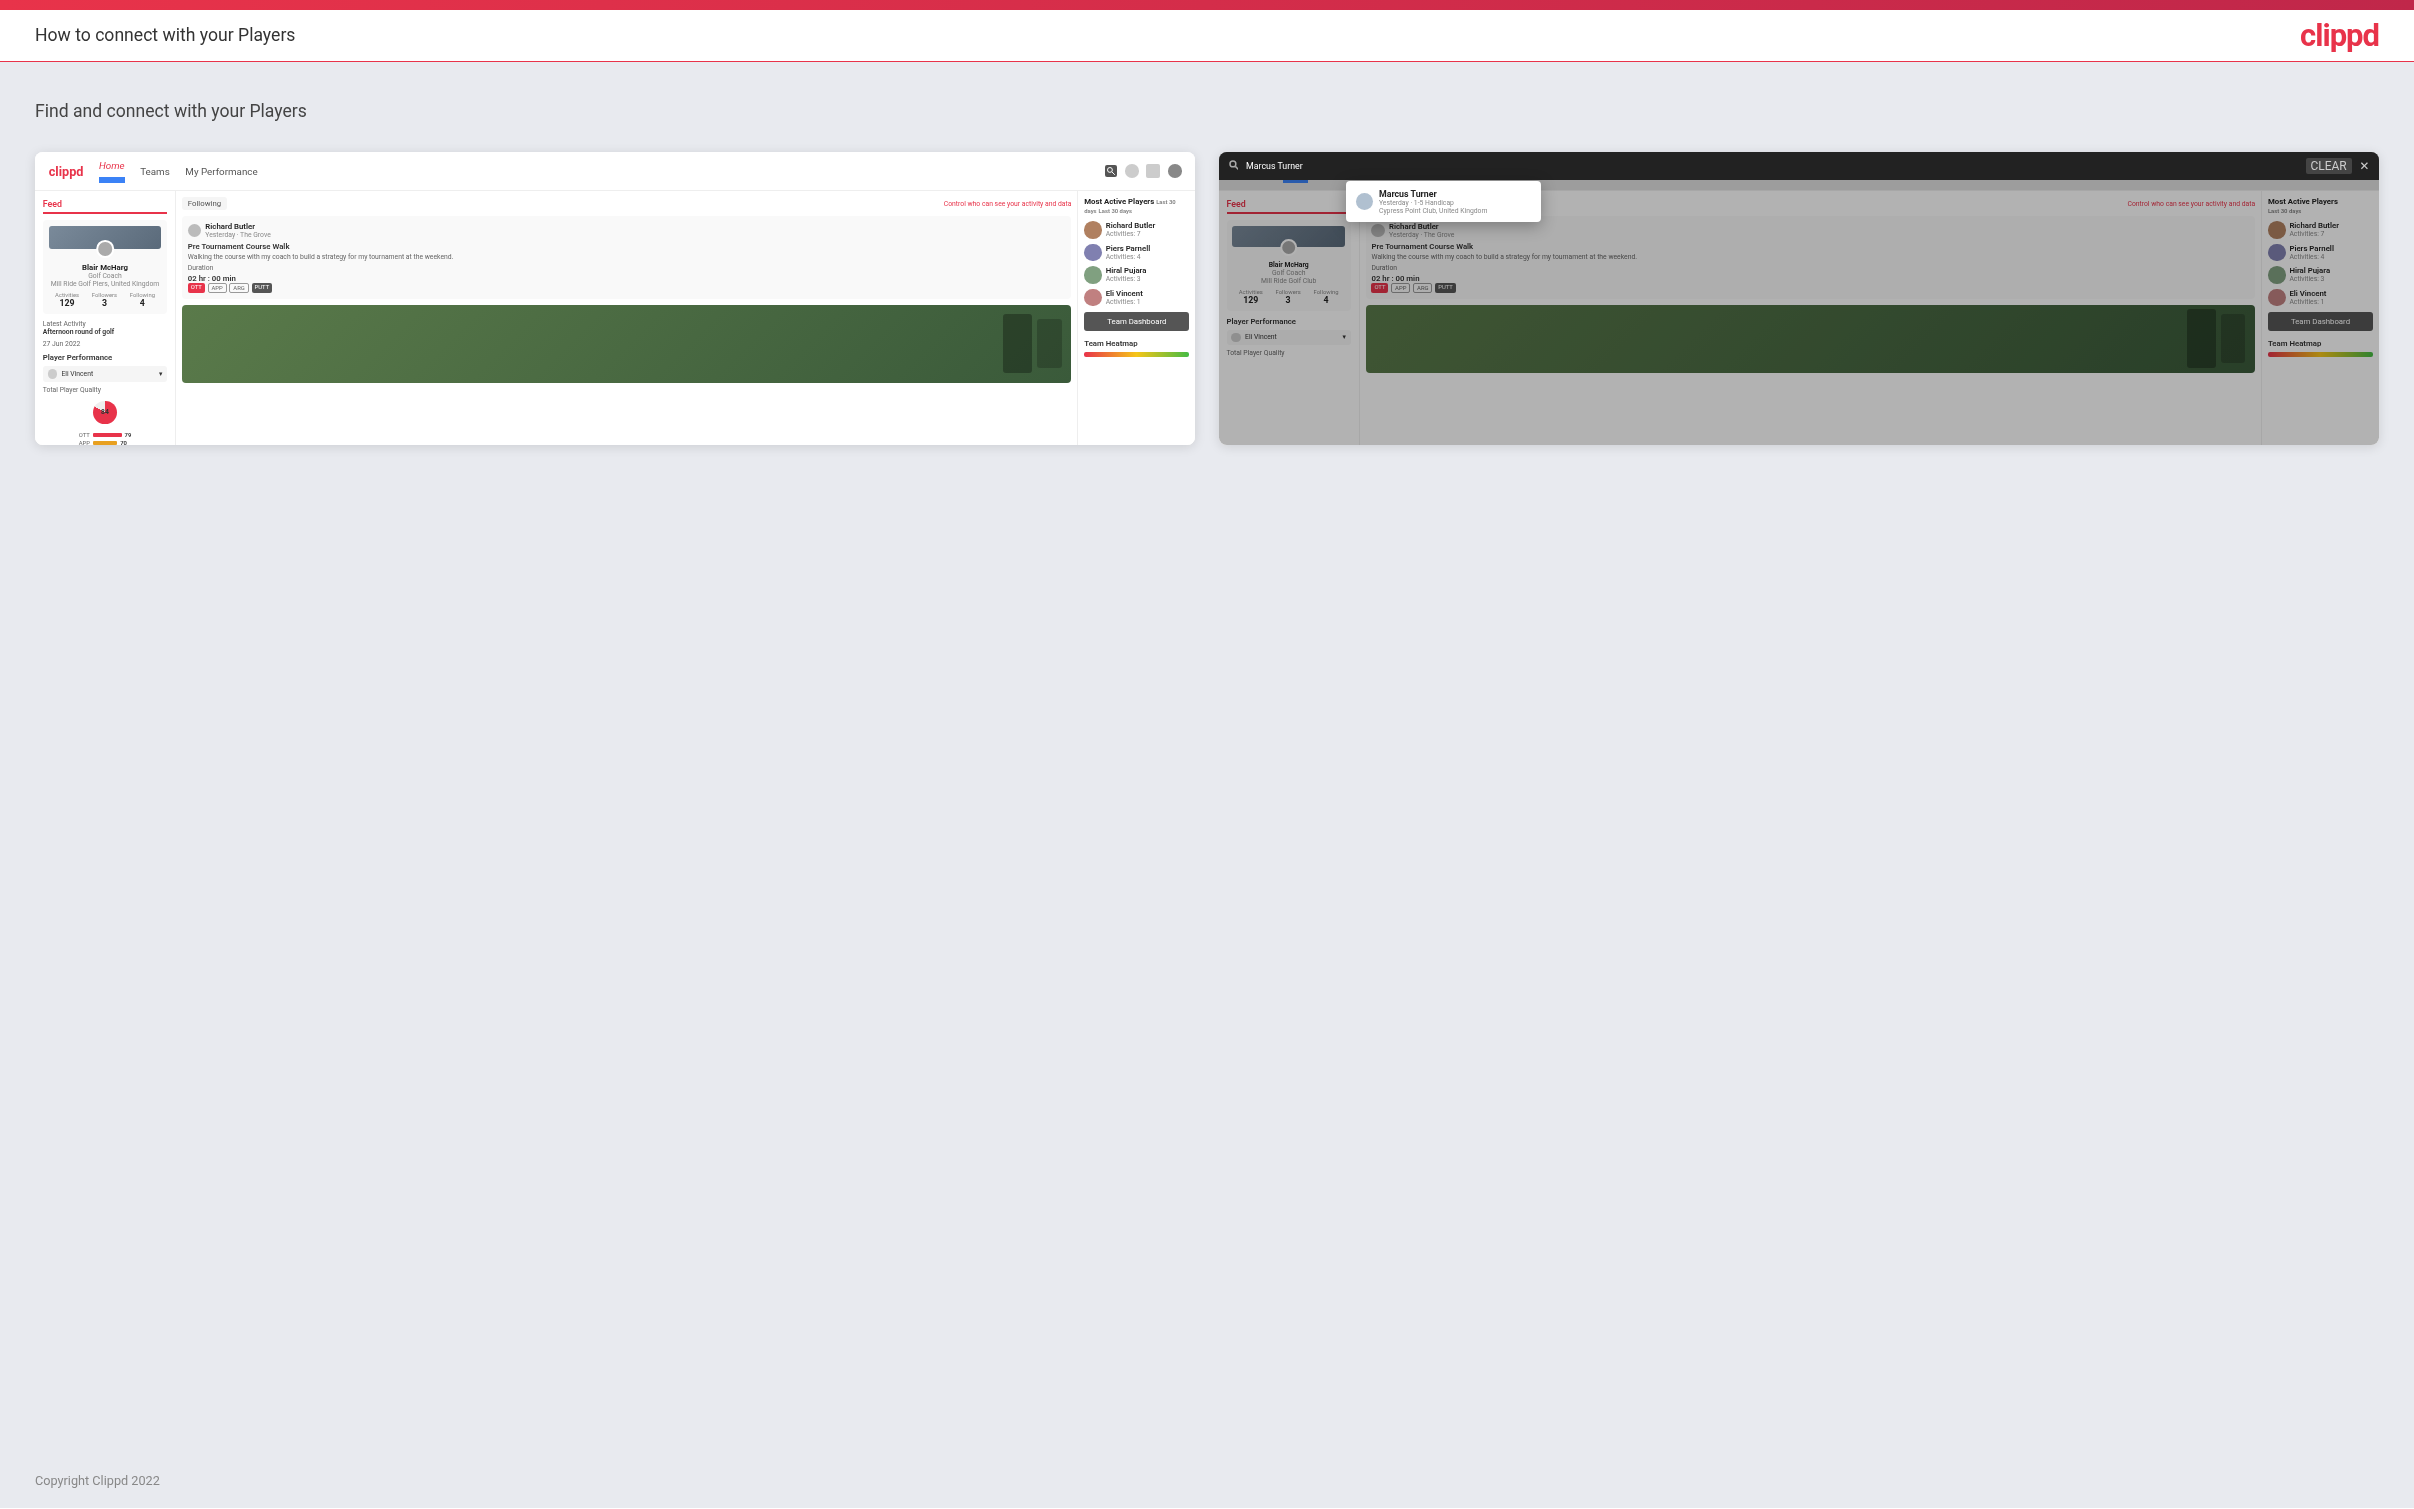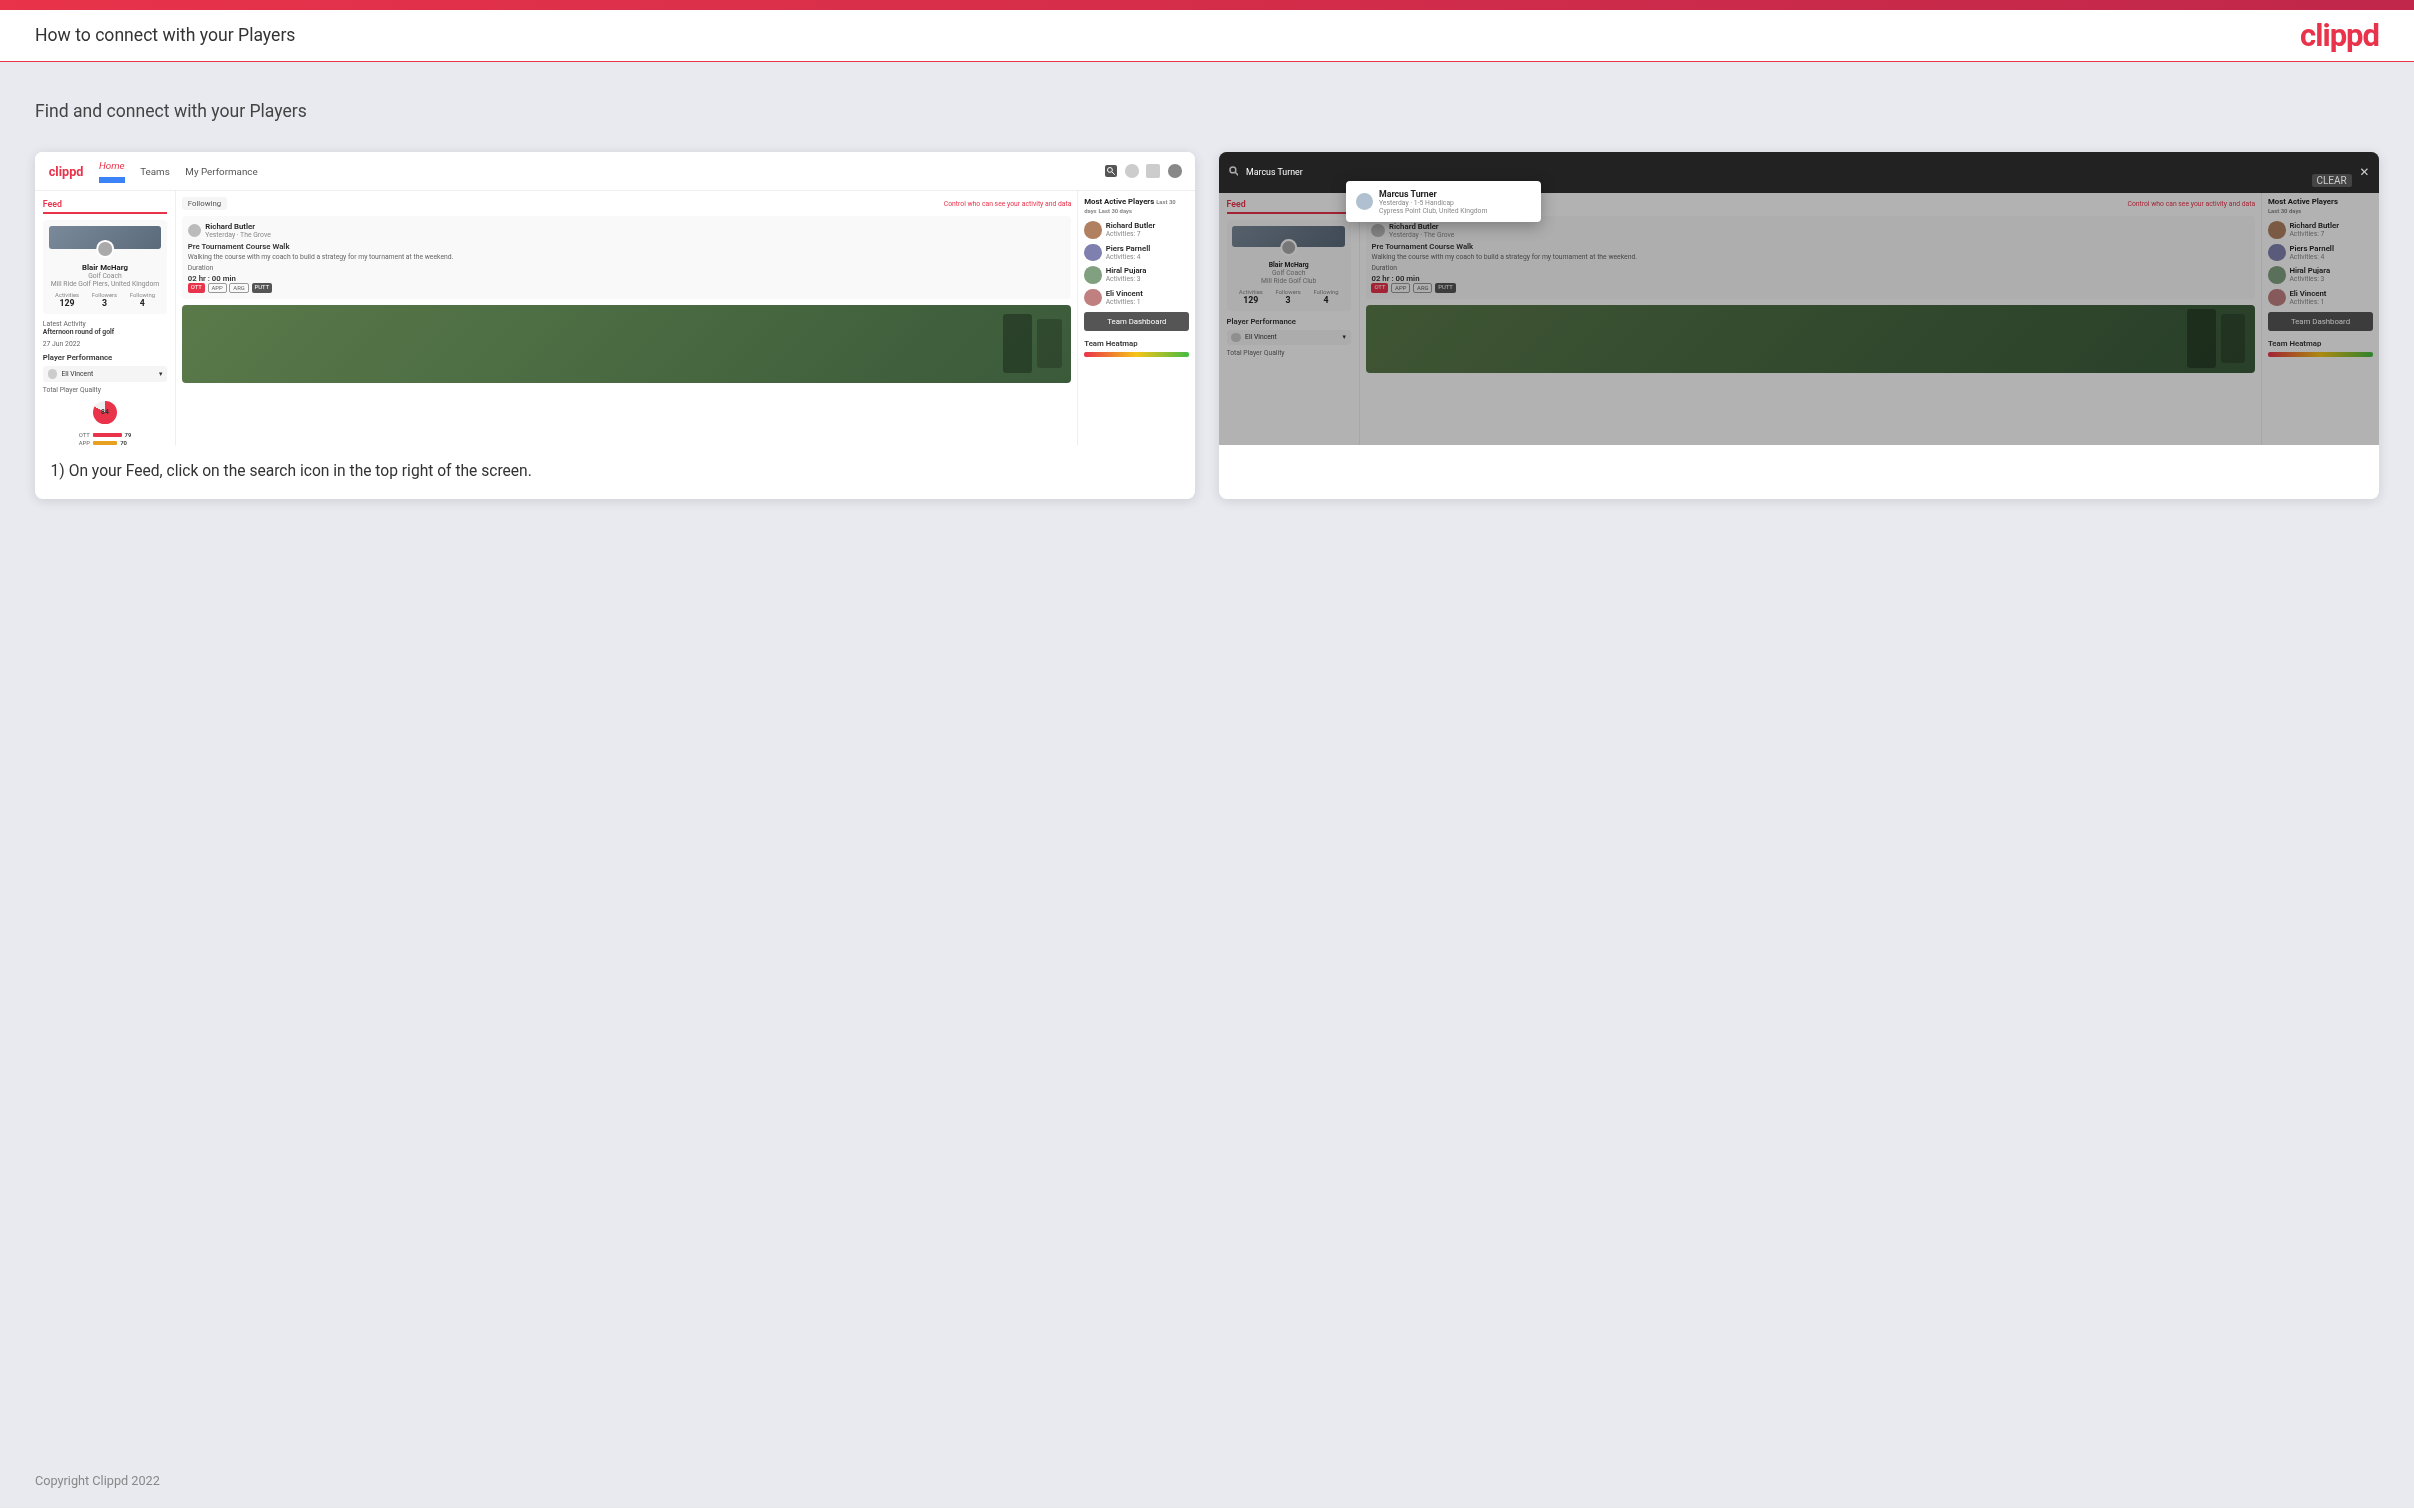--- a/index.html
+++ b/index.html
@@ -420,26 +420,25 @@
     .search-icon-sm {
       color: #aaa;
       font-size: 9.8px;
     }
     .search-input-mock {
       flex: 1;
       color: #fff;
       font-size: 8.8px;
     }
     .clear-btn {
-      font-size: 10px;
+      font-size: 12px;
       color: #ccc;
       background: #444;
       border-radius: 2px;
       padding: 1px 4.9px;
-      margin-top: 16px;
     }
     .close-icon {
       color: #ccc;
       font-size: 11.7px;
     }
 
     .search-dropdown {
       position: absolute;
       top: 29px;
       left: 127px;
@@ -707,23 +706,20 @@
             </div>
 
             <div class="team-dashboard-btn">Team Dashboard</div>
             <div class="team-heatmap-label">Team Heatmap</div>
             <div class="heatmap-bar"></div>
           </div>
 
         </div>
       </div>
 
-      <div class="step-label">
-        <span>1) On your Feed, click on the search icon in the top right of the screen.</span>
-      </div>
     </div>
 
     <div class="screenshot-card">
       <div class="app-mockup" style="position:relative;">
 
         <div style="filter:brightness(0.7);width:100%;height:100%;position:absolute;top:0;left:0;background:#f5f5f5;">
 
           <div class="app-nav" style="background:#e0e0e0;">
             <span class="app-logo-sm">clippd</span>
             <span class="app-nav-item active">Home</span>

